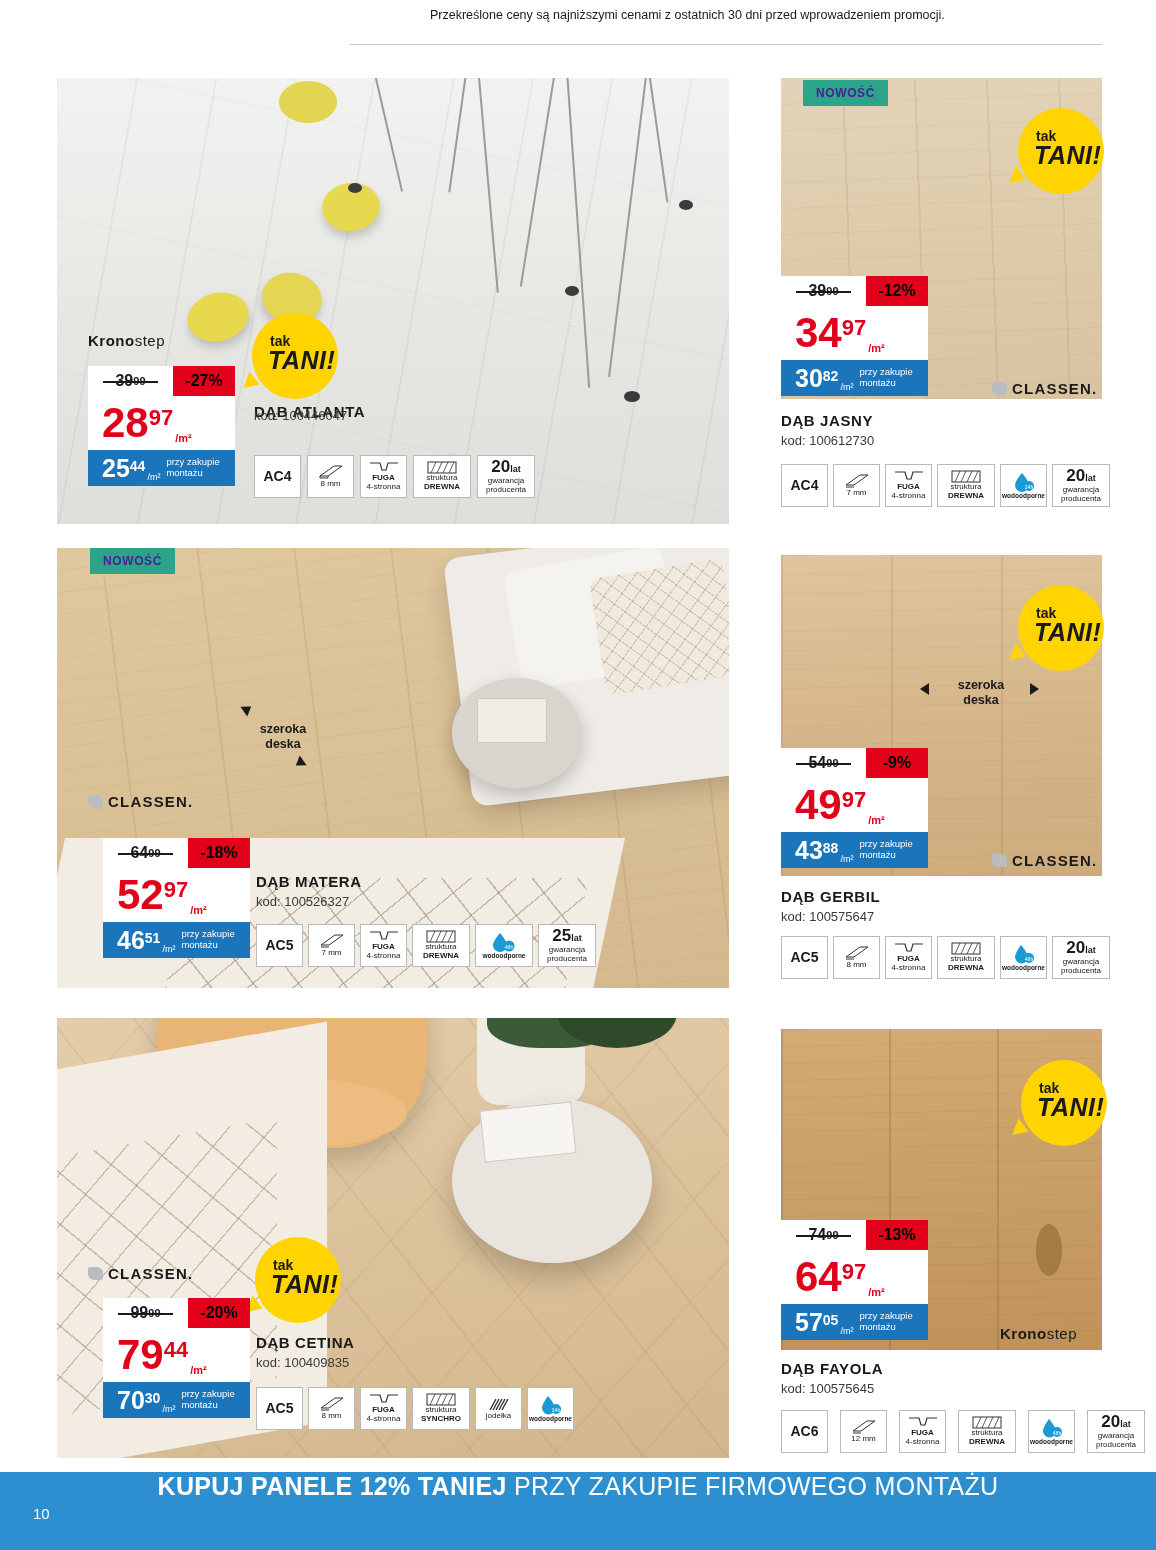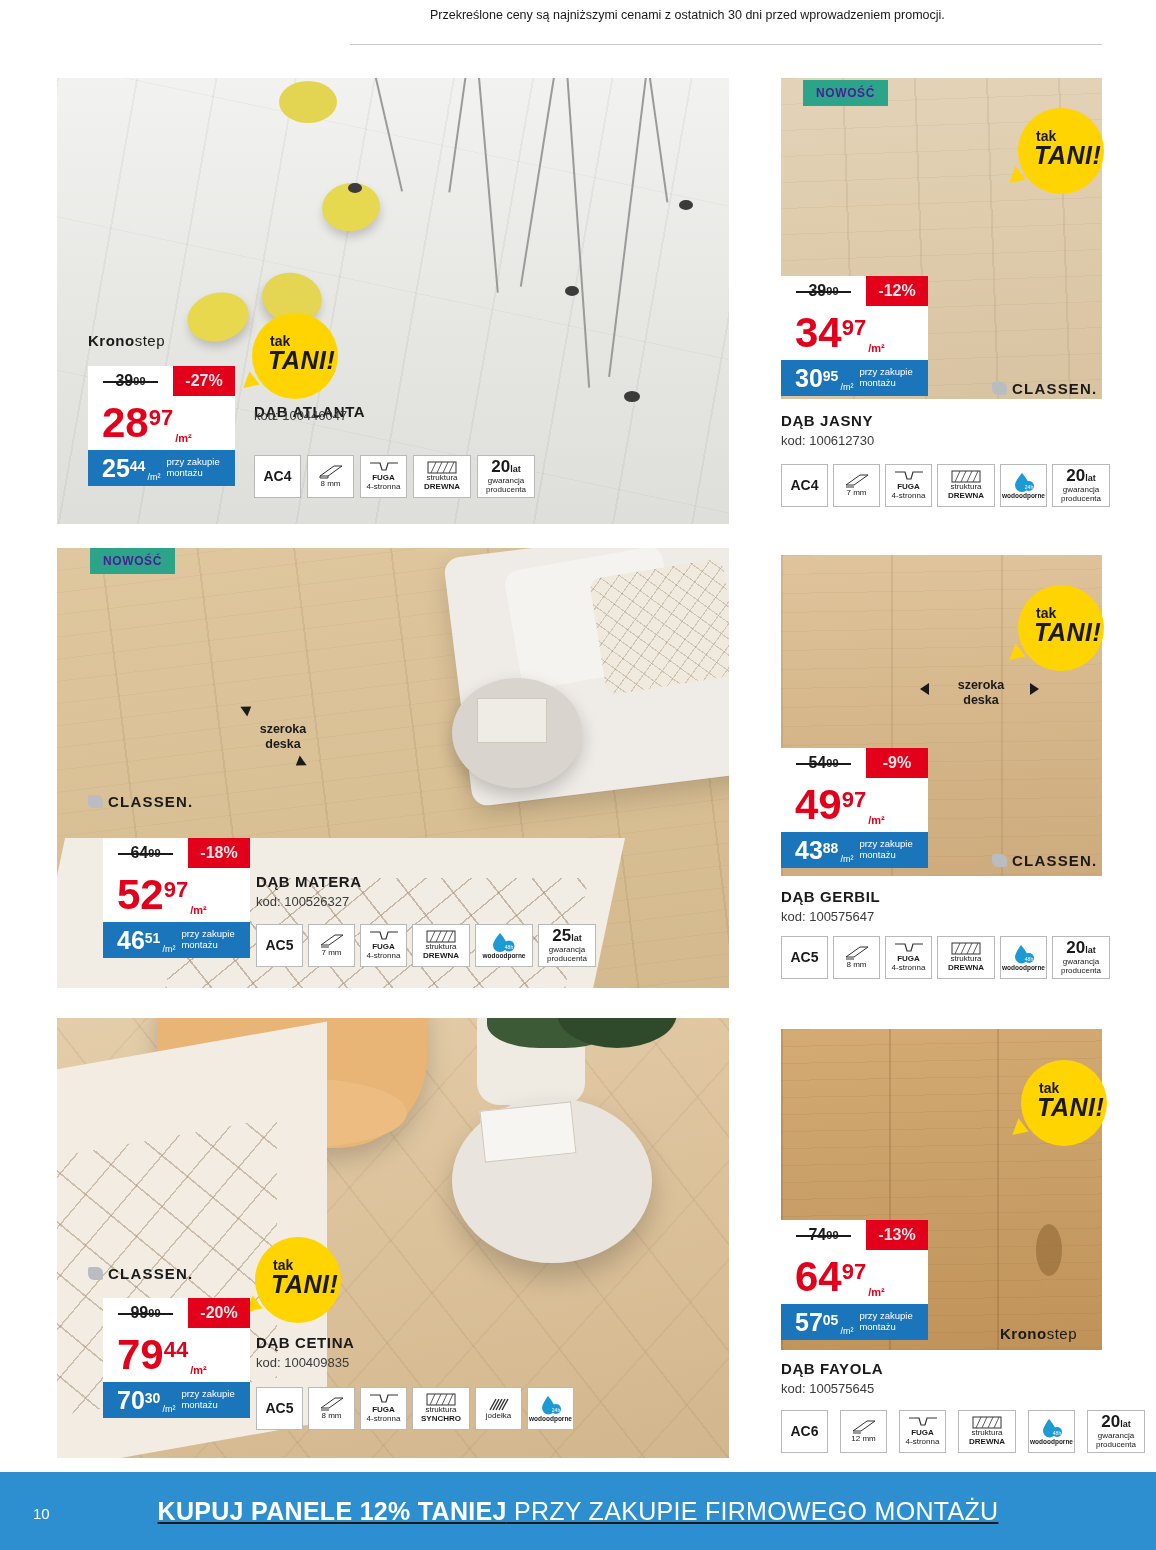--- a/index.html
+++ b/index.html
@@ -56,21 +56,21 @@
   }
   .price-block .old {
     flex:1; display:flex; align-items:center; justify-content:center;
     font-size:16px; font-weight:700; position:relative; color:#1a1a1a;
   }
   .price-block .old .strike {
     position:absolute; left:18%; right:18%; top:50%; height:2px; background:#1a1a1a;
   }
   .price-block .old sup { font-size:11px; font-weight:700; vertical-align:super; }
   .price-block .disc {
-    width:62px; background:#e2001a; color:#e5e5e5; display:flex; align-items:center; justify-content:center;
+    width:62px; background:#e2001a; color:#000000; display:flex; align-items:center; justify-content:center;
     font-size:16px; font-weight:700;
   }
   .price-block .row-main {
     background:#fff; height:54px; position:relative; display:flex; align-items:center; padding-left:14px;
   }
   .price-block .main-int {
     font-size:42px; font-weight:700; color:#e2001a; line-height:1;
   }
   .price-block .main-dec {
     font-size:22px; font-weight:700; color:#e2001a; vertical-align:top; line-height:1; margin-top:-10px;
@@ -107,21 +107,21 @@
   .brand b { font-weight:700; }
   .brand .light { font-weight:400; }
   .classen { position:absolute; z-index:7; display:flex; align-items:center; gap:5px; }
   .classen .sq { width:15px; height:13px; background:#b9bcc0; border-radius:2px 6px 2px 6px;}
   .classen .txt { font-size:15px; font-weight:700; letter-spacing:1.2px; color:#1a1a1a;}
   
   .szeroka { position:absolute; z-index:7; text-align:center; font-size:12.5px; font-weight:700; color:#1a1a1a; line-height:1.2;}
   
   .footer {
     position:absolute; left:0; bottom:0; width:1156px; height:78px; background:#2e8fd0;
-    display:flex; align-items:center; justify-content:center;text-decoration:underline;
+    display:flex; justify-content:center;
   }
   .footer .txt { color:#fff; font-size:25px; letter-spacing:.3px; }
   .footer .txt b { font-weight:700; }
   .pagenum { position:absolute; left:33px; bottom:28px; color:#fff; font-size:15px; z-index:3;}
 </style>
 </head>
 <body>
 
 <div class="page-head">
   <div class="head-rule"></div>
@@ -247,21 +247,21 @@
     </div>
     <div class="disc">-12%</div>
   </div>
   <div class="row-main">
     <span class="main-int">34</span>
     <span class="main-dec">97</span>
     <span class="main-unit">/m²</span>
   </div>
   <div class="row-promo">
     <span class="promo-int">30</span>
-    <span class="promo-dec">95</span>
+    <span class="promo-dec">82</span>
     <span class="promo-unit">/m²</span>
     <span class="promo-txt">
       <span>przy zakupie</span><br>
       <span>montażu</span>
     </span>
   </div>
 </div>
 <div class="pname" style="left:781px; top:412px;">DĄB JASNY</div>
 <div class="pcode" style="left:781px; top:433px;">kod: 100612730</div>
 <div class="icons" style="left:781px; top:464px; gap:5px;">

